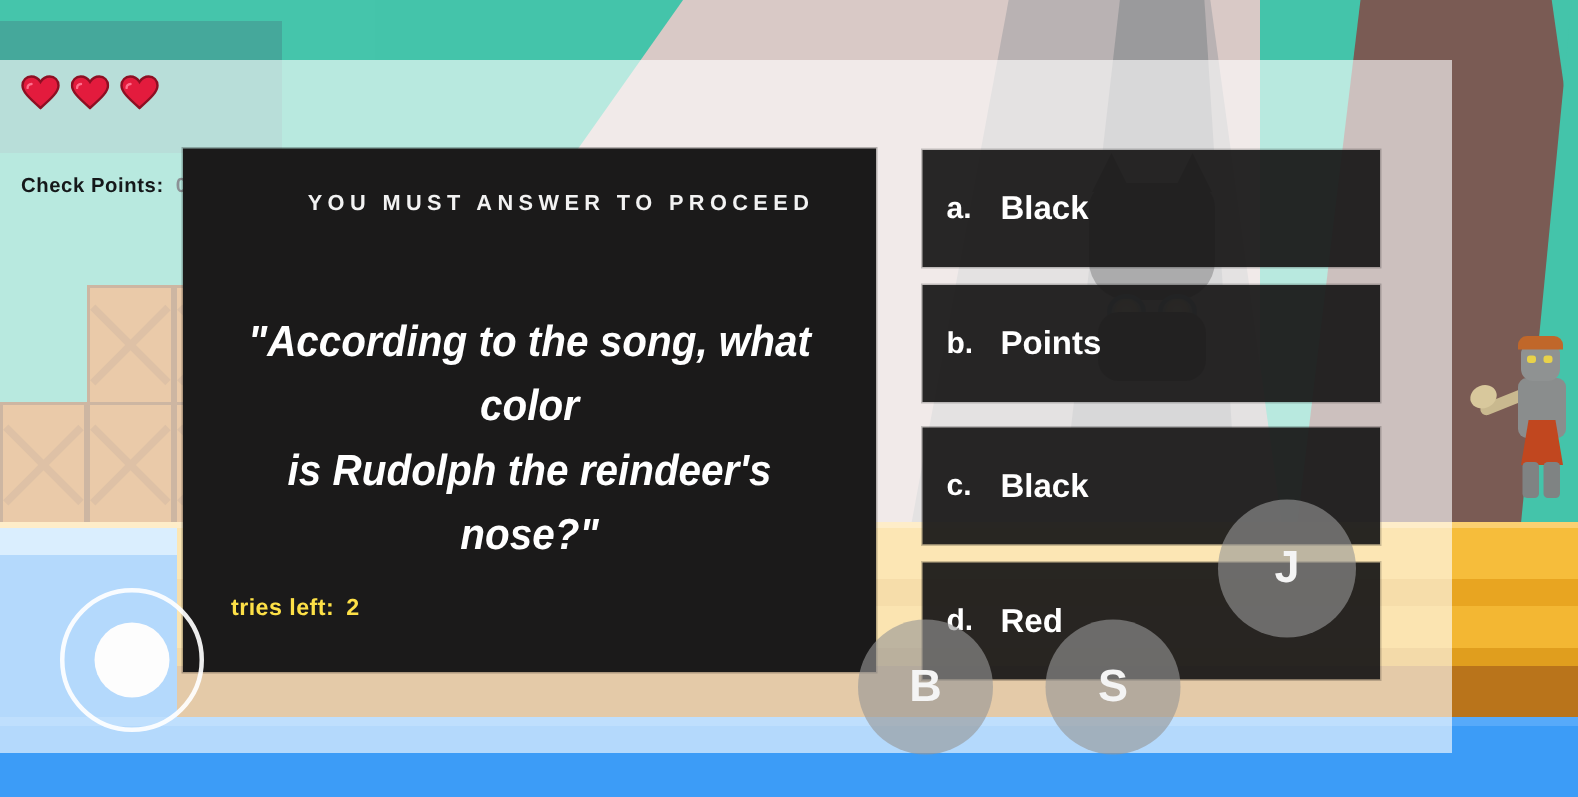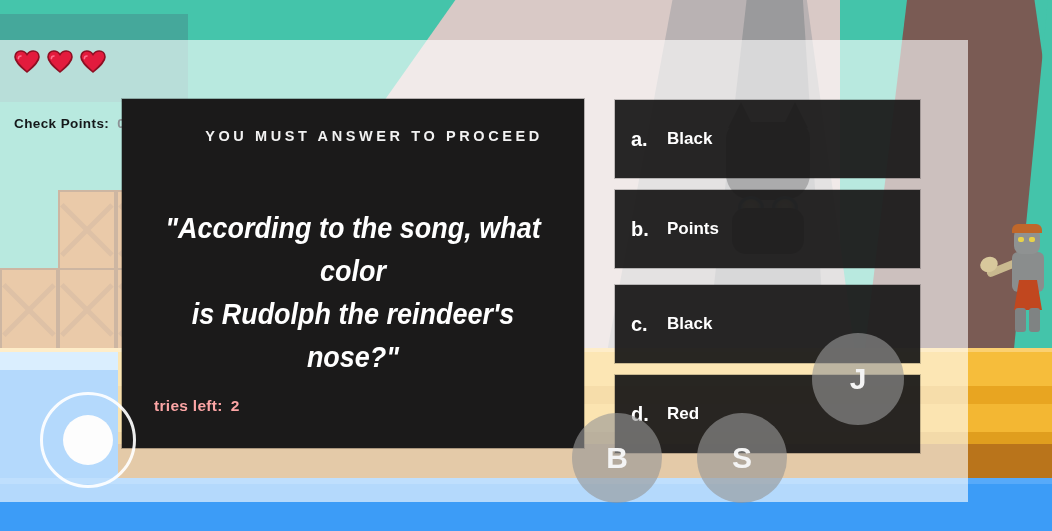--- a/index.html
+++ b/index.html
@@ -237,21 +237,21 @@
     color: #ffffff;
     font-size: 29px;
     font-weight: bold;
     font-style: italic;
     line-height: 1.48;
     font-family: "Liberation Sans Narrow", "Liberation Sans", sans-serif;
     transform: scaleX(0.93);
   }
   #tries-left {
     position: absolute; left: 32px; bottom: 33px;
-    color: #fca5a5; font-size: 15.5px; font-weight: bold;
+    color: #fde047; font-size: 15.5px; font-weight: bold;
     letter-spacing: 0.3px;
   }
   #tries-left .tries-value { margin-left: 8px; }
 
   
   #answers {
     left: 615px; top: 100px; width: 305px; height: 347px;
   }
   .answer-option {
     position: absolute; left: 0; width: 305px; height: 78px;
@@ -259,21 +259,21 @@
     display: flex; align-items: center;
     cursor: pointer;
     box-shadow: 0 0 0 1px rgba(0,0,0,0.2);
   }
   .answer-option .opt-key {
     color: #ffffff; font-size: 20px; font-weight: bold;
     width: 52px; text-align: left; padding-left: 16px;
     box-sizing: border-box;
   }
   .answer-option .opt-label {
-    color: #ffffff; font-size: 17px; font-weight: bold;
+    color: #ffffff; font-size: 22px; font-weight: bold;
   }
 
   
   #joystick {
     left: 40px; top: 392px; width: 96px; height: 96px;
   }
   #joystick .ring {
     position: absolute; inset: 0;
     border: 3px solid rgba(255,255,255,0.92);
     border-radius: 50%;

